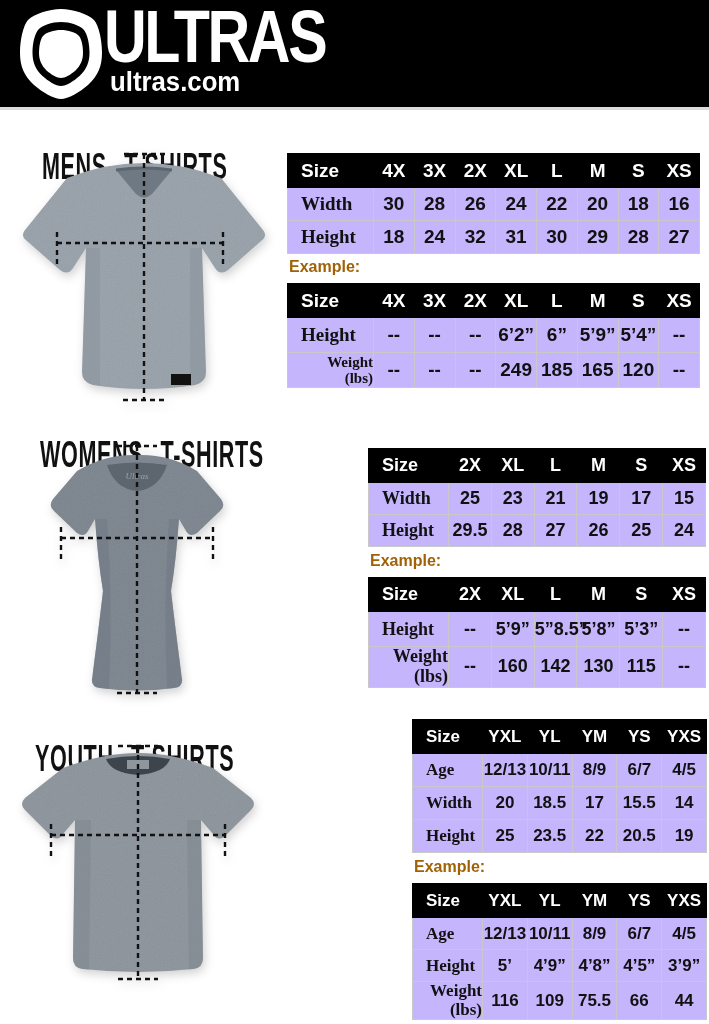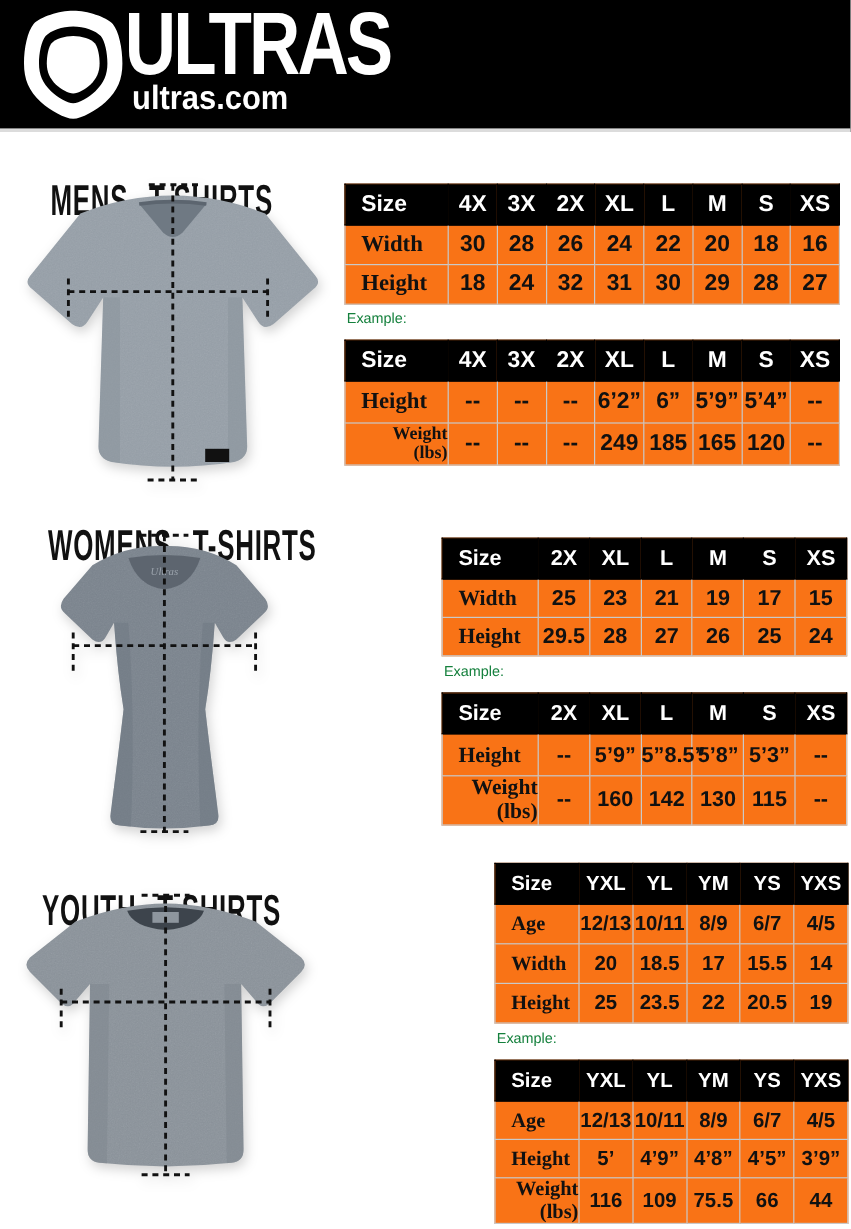--- a/index.html
+++ b/index.html
@@ -18,21 +18,21 @@
              letter-spacing:1px;word-spacing:18px;}
   #t-mens{left:-18px;top:119px;width:300px;}
   #t-womens{left:-20px;top:407px;width:300px;}
   #t-youth{left:-25px;top:711px;width:300px;}
   
   .shirt{position:absolute;filter:drop-shadow(2px 4px 5px rgba(0,0,0,0.18));}
   #shirt-mens{left:5px;top:148px;}
   #shirt-womens{left:25px;top:441px;}
   #shirt-youth{left:3px;top:742px;}
   
-  table.size{position:absolute;border-collapse:collapse;table-layout:fixed;background:#f97316;
+  table.size{position:absolute;border-collapse:collapse;table-layout:fixed;background:#c4b5fd;
              border:1px solid #b5b5b5;}
   table.size th,table.size td{border:1px solid #c9c9c9;font-weight:bold;text-align:center;
              padding:0;vertical-align:middle;}
   table.size thead th{background:#000;color:#fff;border-color:#000;height:33px;font-size:19px;}
   table.size thead th:first-child,table.size tbody th{text-align:left;padding-left:13px;}
   table.size tbody th{font-size:19px;color:#111;font-family:Liberation Serif, serif;}
   table.size tbody td{font-size:19px;color:#111;}
   table.size td.small{font-size:13px;}
   table.size tbody th.two-line{white-space:pre-line;font-size:15px;line-height:1.1;text-align:right;}
   
@@ -51,21 +51,21 @@
   #tbl-wom-ex thead th,#tbl-wom-ex tbody th,#tbl-wom-ex tbody td{font-size:18px;}
   
   #tbl-yth-size,#tbl-yth-ex{left:412px;width:295px;}
   #tbl-yth-size{top:719px;} #tbl-yth-ex{top:883px;}
   #tbl-yth-size col.lbl,#tbl-yth-ex col.lbl{width:70px;}
   #tbl-yth-size tbody tr{height:33px;}
   #tbl-yth-ex tbody tr{height:32px;}
   #tbl-yth-size thead th,#tbl-yth-size tbody th,#tbl-yth-size tbody td,
   #tbl-yth-ex thead th,#tbl-yth-ex tbody th,#tbl-yth-ex tbody td{font-size:17px;}
   
-  .ex-label{position:absolute;font-weight:normal;font-size:12px;color:#15803d;}
+  .ex-label{position:absolute;font-weight:bold;font-size:16px;color:#a16207;}
   #ex-mens{left:289px;top:258px;}
   #ex-wom{left:370px;top:552px;}
   #ex-yth{left:414px;top:858px;}
 </style>
 </head>
 <body>
 
 <div class="page">
 
   <div class="hdr">

